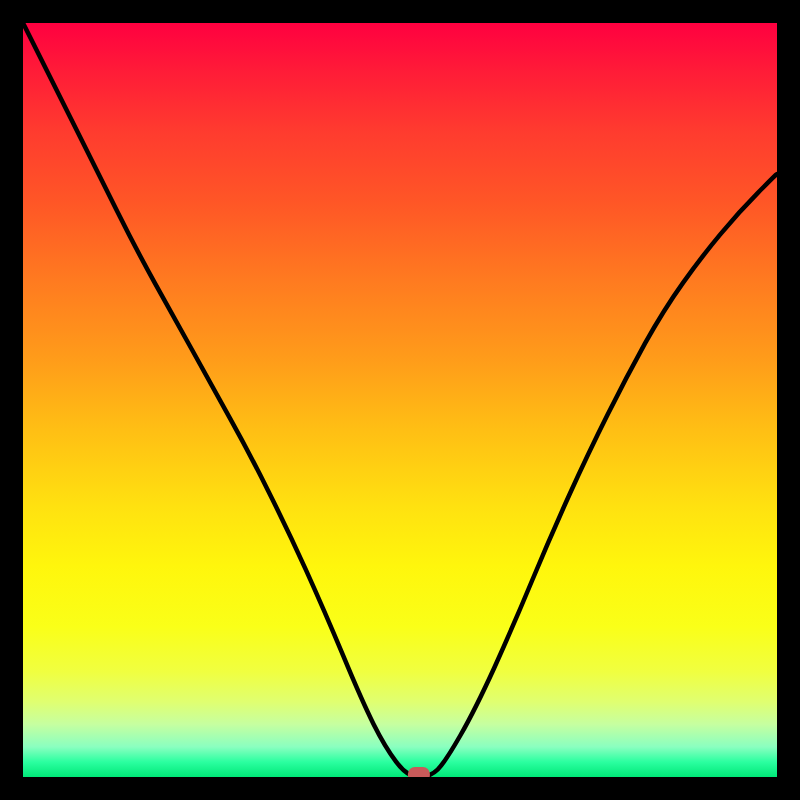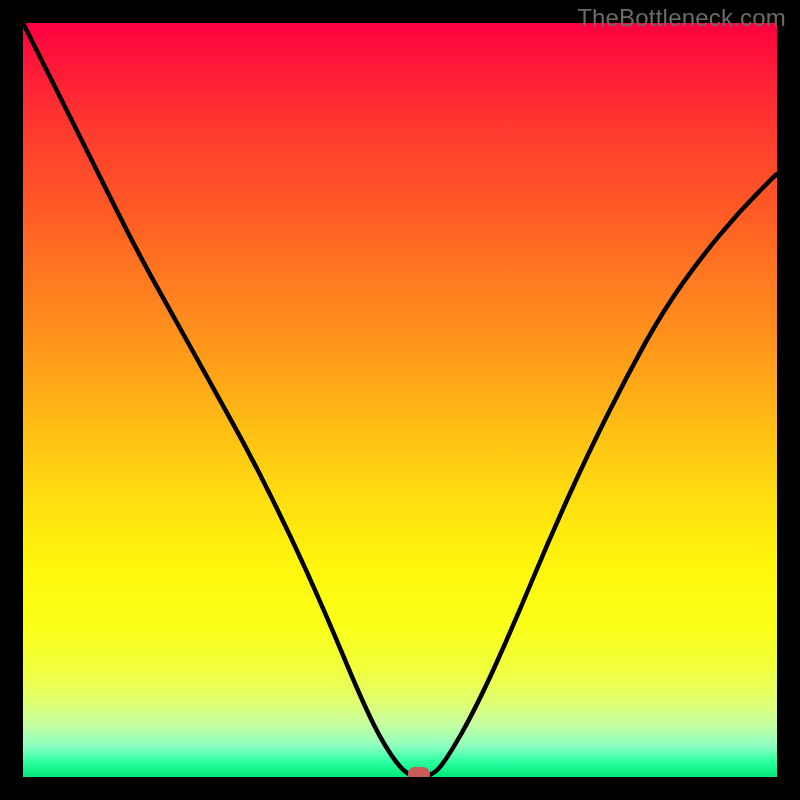--- a/index.html
+++ b/index.html
@@ -65,21 +65,20 @@
   .marker {
     fill: #c85a5a;
     stroke: none;
   }
 </style>
 </head>
 <body>
 
 <div class="frame">
 
-  <div class="watermark">TheBottleneck.com</div>
 
   <div class="plot"></div>
 
   <svg viewBox="0 0 754 754" preserveAspectRatio="none">
     <path id="curve-path" fill="none" stroke="#000" stroke-width="4.5" stroke-linecap="round" stroke-linejoin="round" d="M 0.0 0.0 Q 37.7 75.4 56.6 113.1 Q 75.4 150.8 94.3 188.5 Q 113.1 226.2 131.9 260.1 Q 150.8 294.1 169.7 328.0 Q 188.5 361.9 207.3 395.9 Q 226.2 429.8 245.0 467.5 Q 263.9 505.2 282.8 546.6 Q 301.6 588.1 320.5 633.4 Q 339.3 678.6 350.6 701.2 Q 361.9 723.8 373.2 738.9 Q 384.5 754.0 395.9 754.0 Q 407.2 754.0 414.7 746.5 Q 422.2 738.9 437.3 712.5 Q 452.4 686.1 471.3 644.7 Q 490.1 603.2 508.9 558.0 Q 527.8 512.7 546.6 471.3 Q 565.5 429.8 584.4 392.1 Q 603.2 354.4 622.0 320.4 Q 640.9 286.5 659.8 260.1 Q 678.6 233.7 697.5 211.1 Q 716.3 188.5 735.1 169.6 T 754.0 150.8"></path>
     <rect id="marker" class="marker" rx="7" ry="7" width="22" height="15" x="384.9" y="744.0"></rect>
   </svg>
 
 </div>
 

